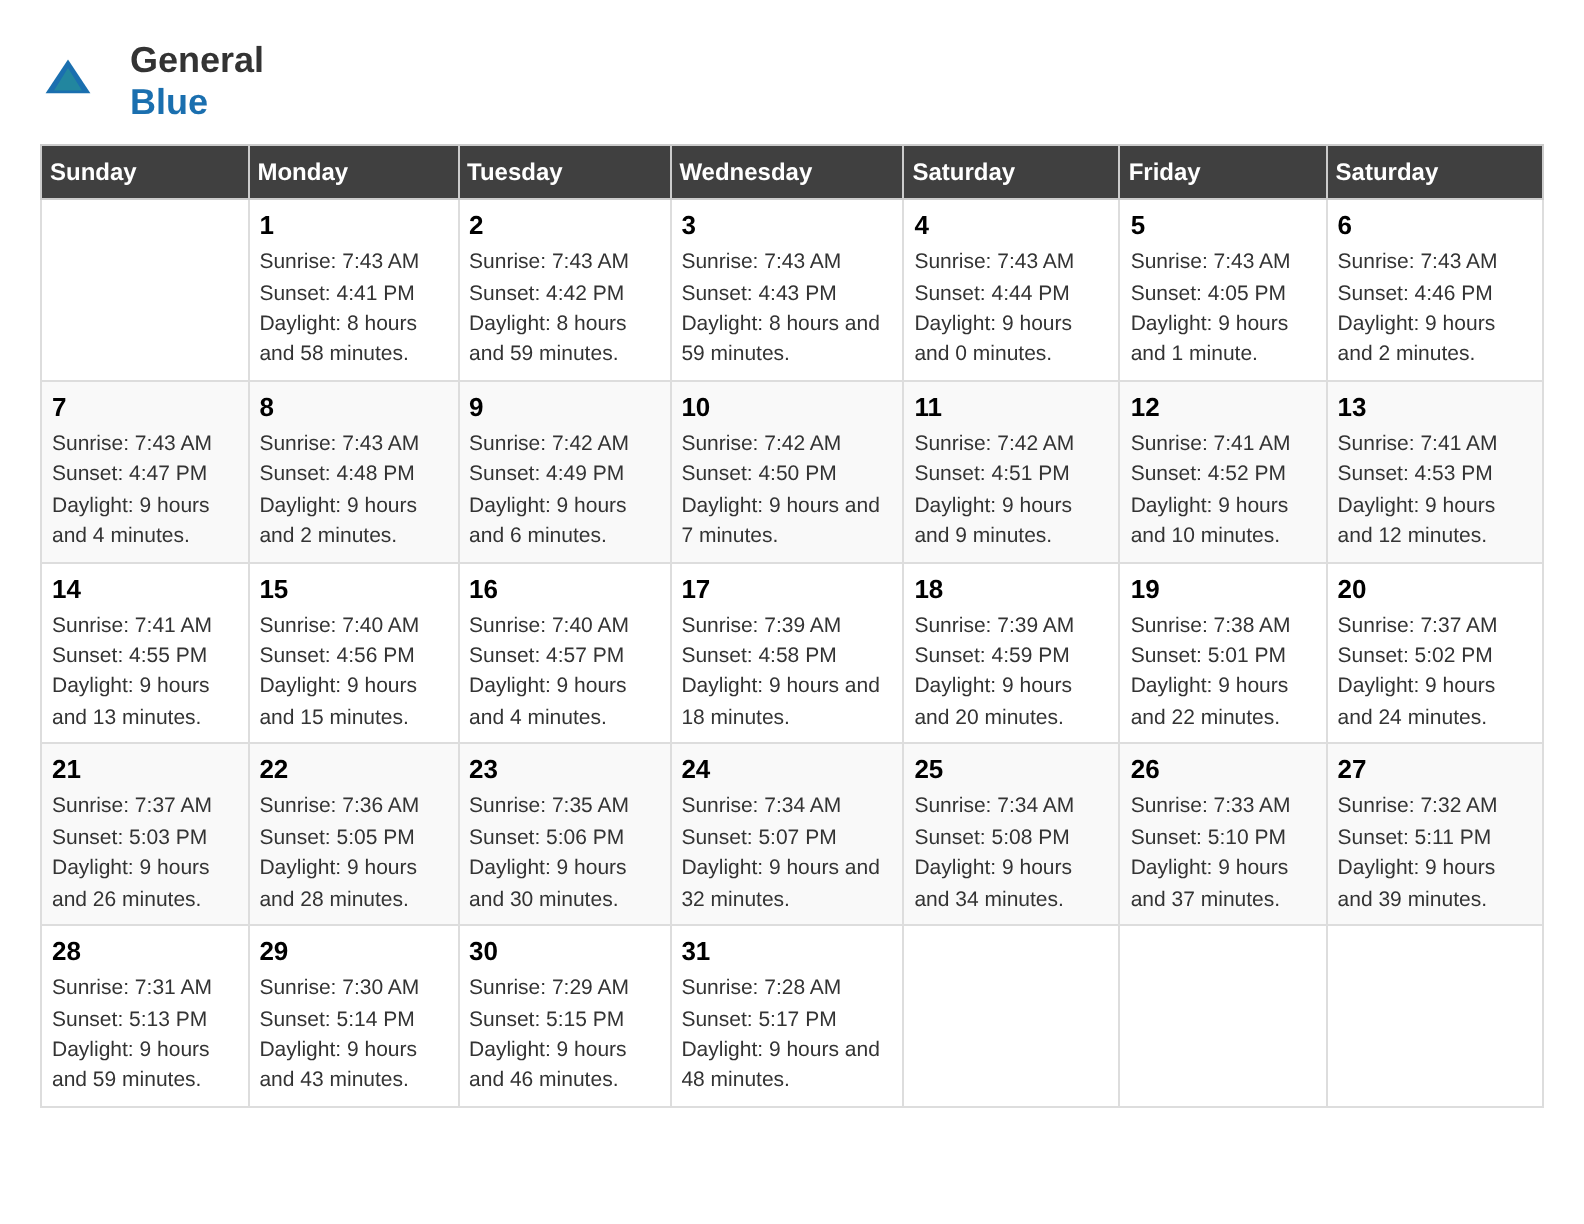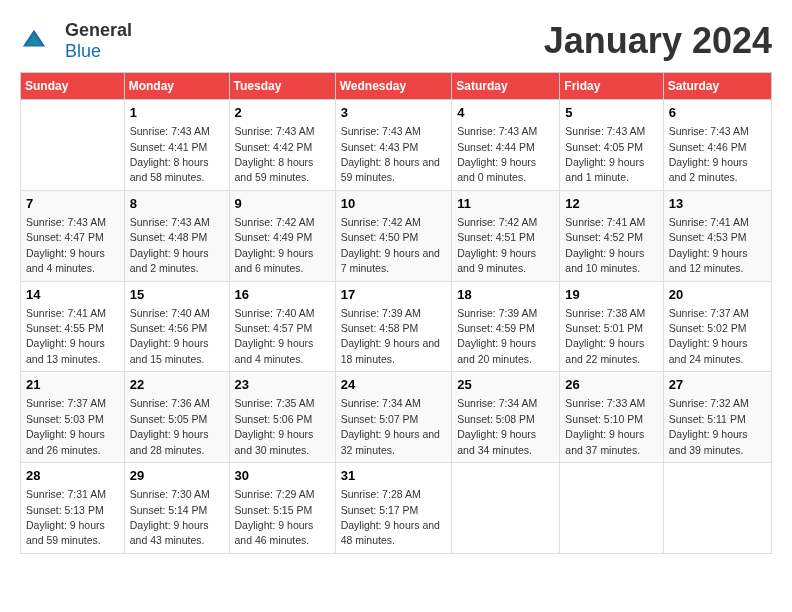--- a/index.html
+++ b/index.html
@@ -21,21 +21,21 @@
       align-items: center;
       gap: 17px;
     }
     .logo-text-general {
       font-size: 18px;
       font-weight: bold;
       color: #333;
     }
     .logo-text-blue {
       font-size: 18px;
-      font-weight: normal;
+      font-weight: bold;
       color: #1a6faf;
     }
     .logo-icon {
       width: 28px;
       height: 28px;
     }
     .title-block {
       text-align: right;
     }
     .main-title {
@@ -46,21 +46,21 @@
     .subtitle {
       font-size: 16px;
       color: #555;
     }
     table {
       width: 100%;
       border-collapse: collapse;
       font-size: 11px;
     }
     thead tr th {
-      background-color: #ef4444;
+      background-color: #404040;
       color: #fff;
       padding: 6px 4px;
       text-align: left;
       font-size: 12px;
       font-weight: bold;
       border: 1px solid #ccc;
     }
     tbody tr td {
       vertical-align: top;
       padding: 4px 5px;
@@ -94,21 +94,20 @@
     <svg class="logo-icon" viewBox="0 0 40 40">
       <polygon points="20,4 36,28 4,28" fill="#1a6faf"></polygon>
       <polygon points="20,10 30,26 10,26" fill="#2a9d8f" opacity="0.5"></polygon>
     </svg>
     <div>
       <span class="logo-text-general">General</span><br>
       <span class="logo-text-blue">Blue</span>
     </div>
   </div>
   <div class="title-block">
-    <div class="main-title">January 2024</div>
   </div>
 </div>
 
 <table>
   <thead>
     <tr>
       <th>Sunday</th>
       <th>Monday</th>
       <th>Tuesday</th>
       <th>Wednesday</th>

